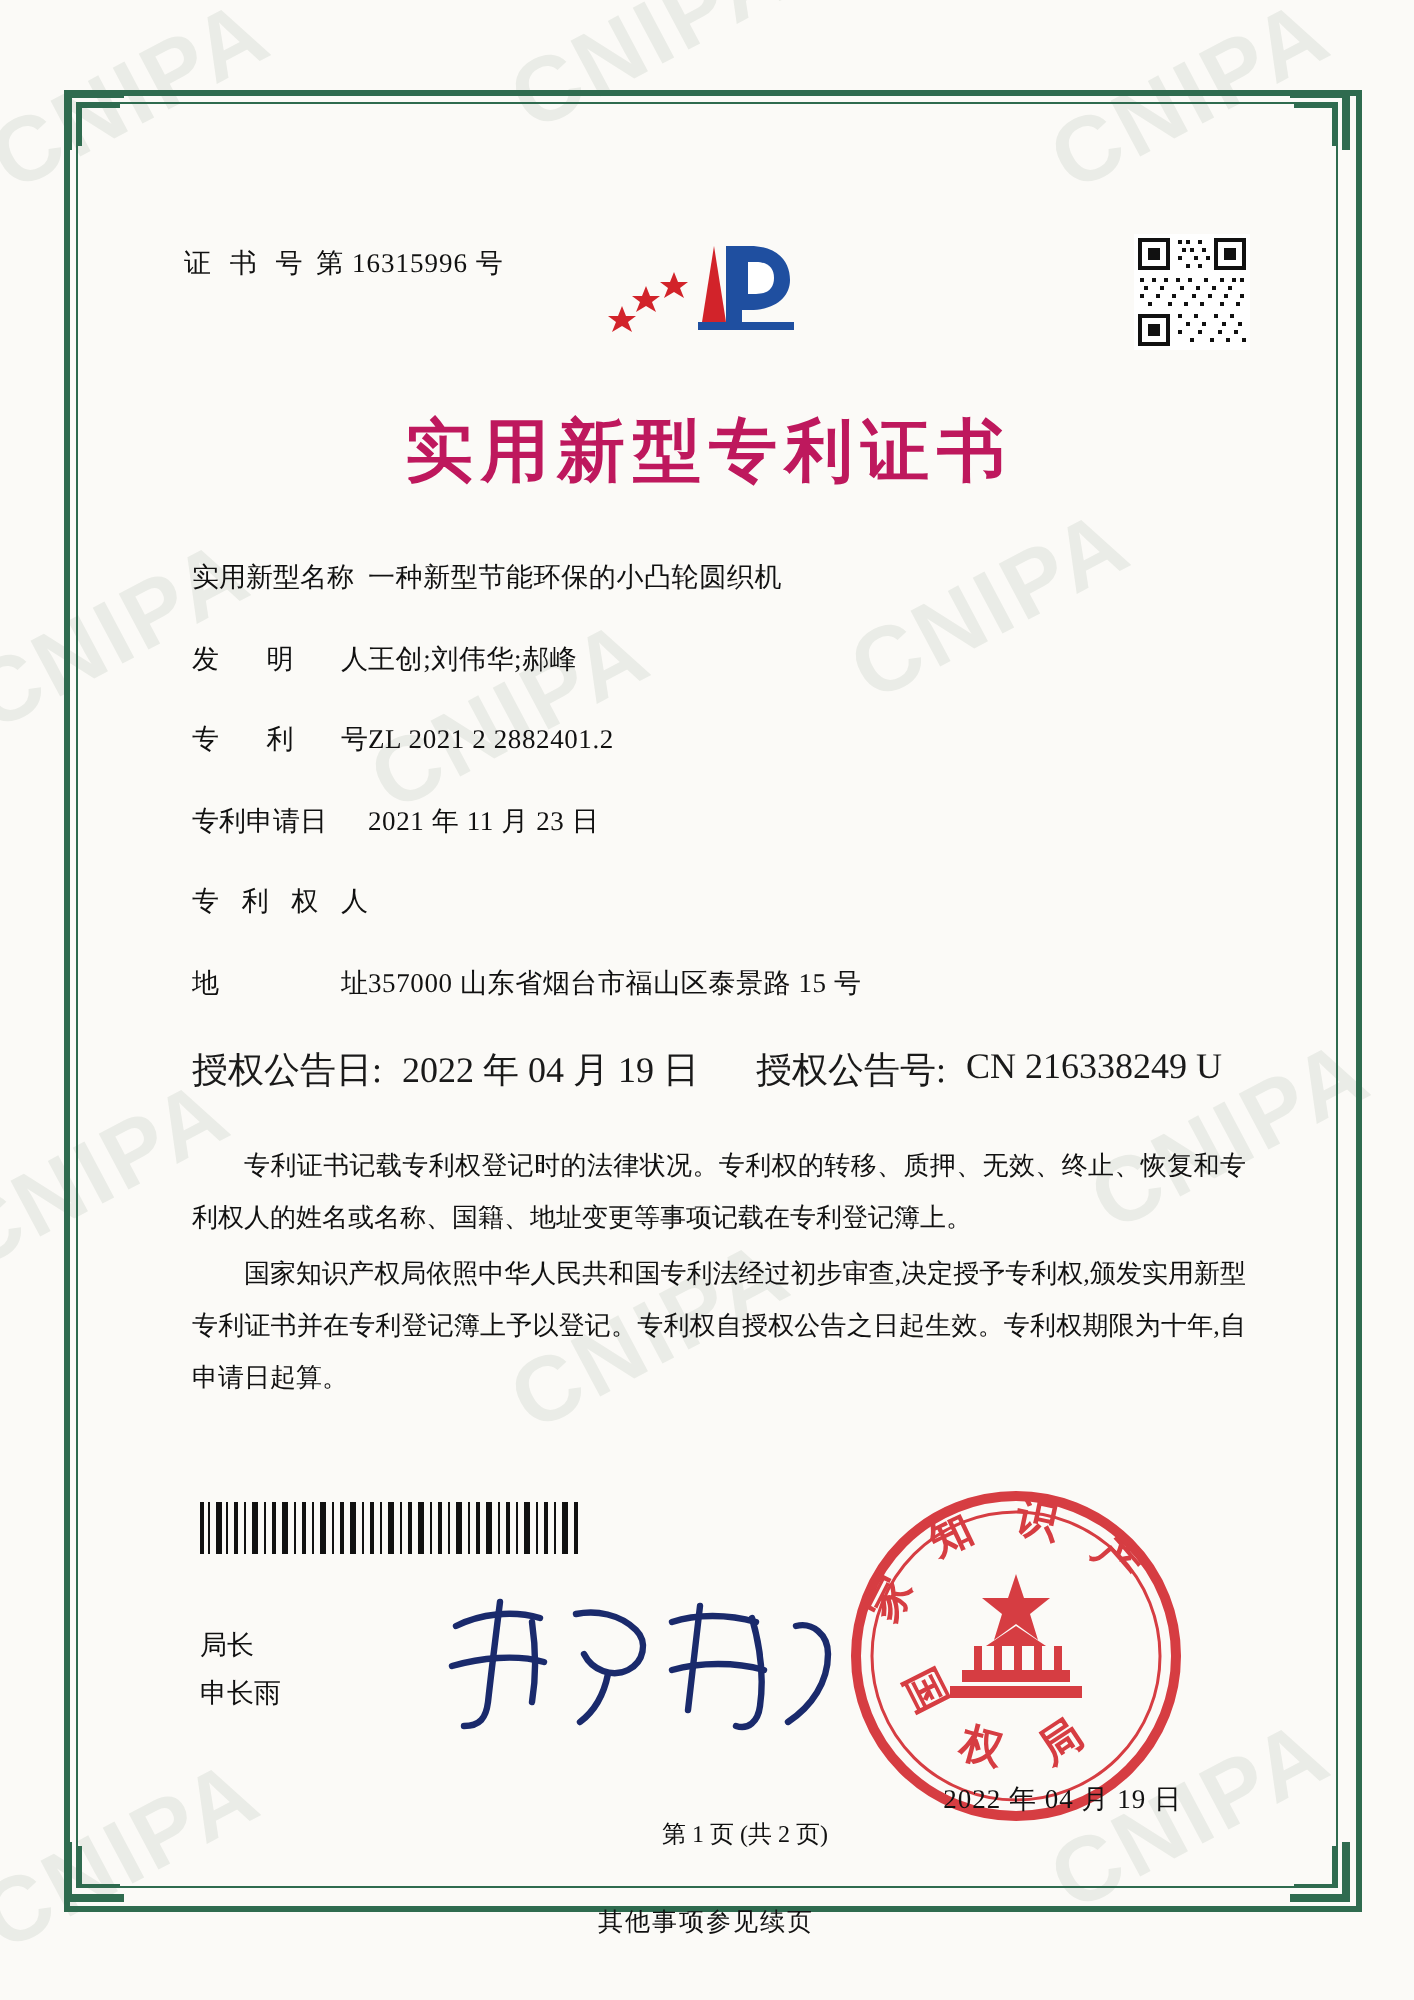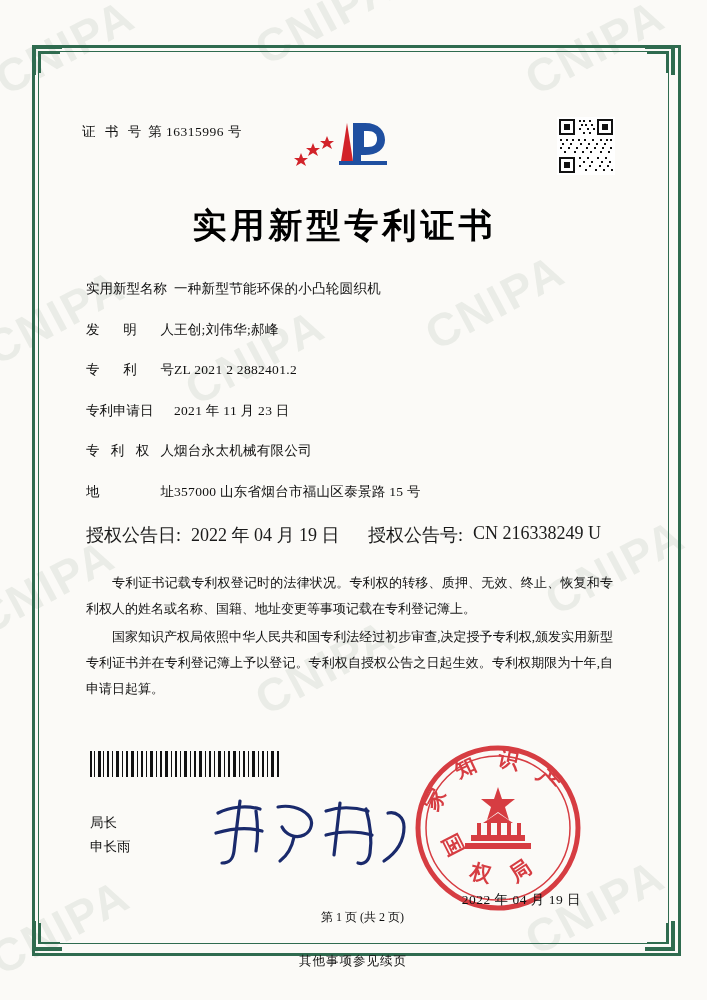--- a/index.html
+++ b/index.html
@@ -70,21 +70,21 @@
   }
   .corner svg { display: block; }
   .c-tl { left: 30px;  top: 43px;  }
   .c-tr { right: 30px; top: 43px;  transform: scaleX(-1); }
   .c-bl { left: 30px;  bottom: 47px; transform: scaleY(-1); }
   .c-br { right: 30px; bottom: 47px; transform: scale(-1,-1); }
 
   
   .content {
     position: absolute;
-    left: 30px;
+    left: 40px;
     top: 51px;
     width: 629px;
     height: 712px;
     z-index: 5;
   }
 
   .cert-no {
     position: absolute;
     left: 52px;
     top: 72px;
@@ -117,21 +117,21 @@
 
   .title {
     position: absolute;
     left: 0;
     right: 0;
     top: 152px;
     text-align: center;
     font-size: 34px;
     font-weight: 700;
     letter-spacing: 4px;
-    color: #000000;
+    color: #be185d;
     font-family: "Liberation Serif", "DejaVu Serif", serif;
   }
 
   .fields {
     position: absolute;
     left: 56px;
     right: 40px;
     top: 229px;
   }
   .field-row {
@@ -419,21 +419,20 @@
           <div class="f-label">专利申请日</div>
           <div class="f-value">2021 年 11 月 23 日</div>
         </div>
         <div class="field-row">
           <div class="f-label spread">
             <span>专</span>
             <span>利</span>
             <span>权</span>
             <span>人</span>
           </div>
-          <div class="f-value">烟台永太机械有限公司</div>
         </div>
         <div class="field-row">
           <div class="f-label spread">
             <span>地</span>
             <span>址</span>
           </div>
           <div class="f-value">357000 山东省烟台市福山区泰景路 15 号</div>
         </div>
         <div class="dual-row">
           <div class="dual-left">

